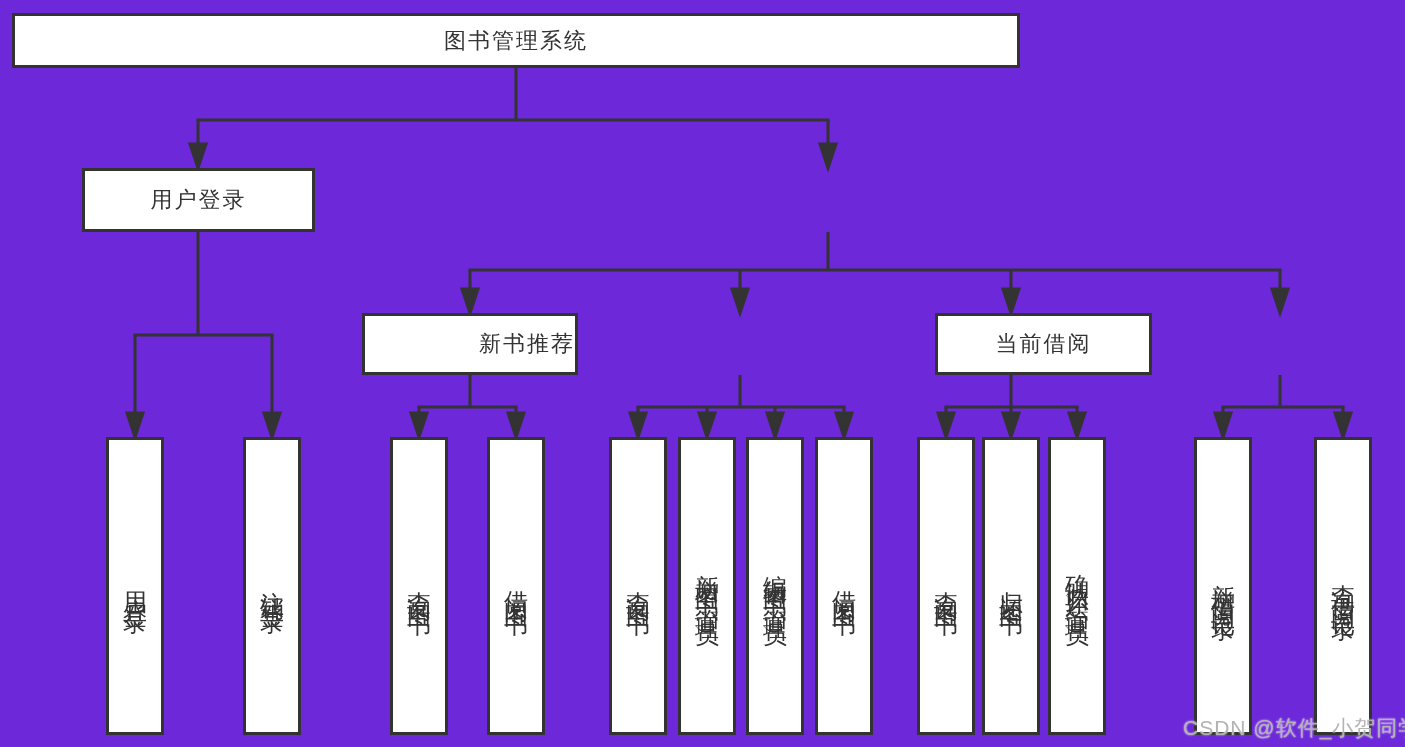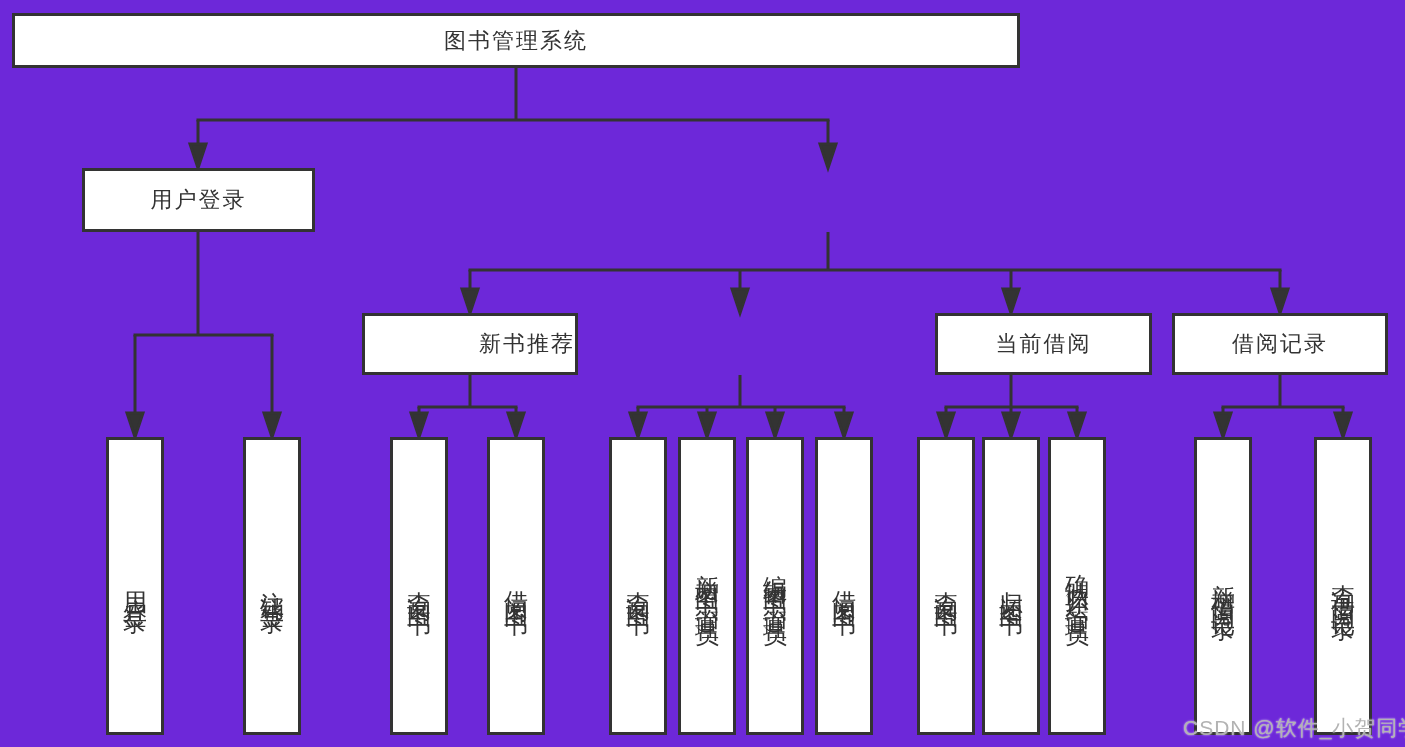--- a/index.html
+++ b/index.html
@@ -145,23 +145,20 @@
   <div class="node hbox" style="left:82px; top:168px; width:233px; height:64px;">
     <span>用户登录</span>
   </div>
 
   <div class="node hbox" style="left:362px; top:313px; width:216px; height:62px;justify-content:flex-end;">
     <span>新书推荐</span>
   </div>
   <div class="node hbox" style="left:903px; top:313px; width:217px; height:62px;margin-left:32px;">
     <span>当前借阅</span>
   </div>
-  <div class="node hbox" style="left:1172px; top:313px; width:216px; height:62px;">
-    <span>借阅记录</span>
-  </div>
 
   <div class="node vbox" style="left:106px;">
     <span class="vtext">用户登录</span>
   </div>
   <div class="node vbox" style="left:243px;">
     <span class="vtext">注销登录</span>
   </div>
 
   <div class="node vbox" style="left:390px;">
     <span class="vtext">查询图书</span>

